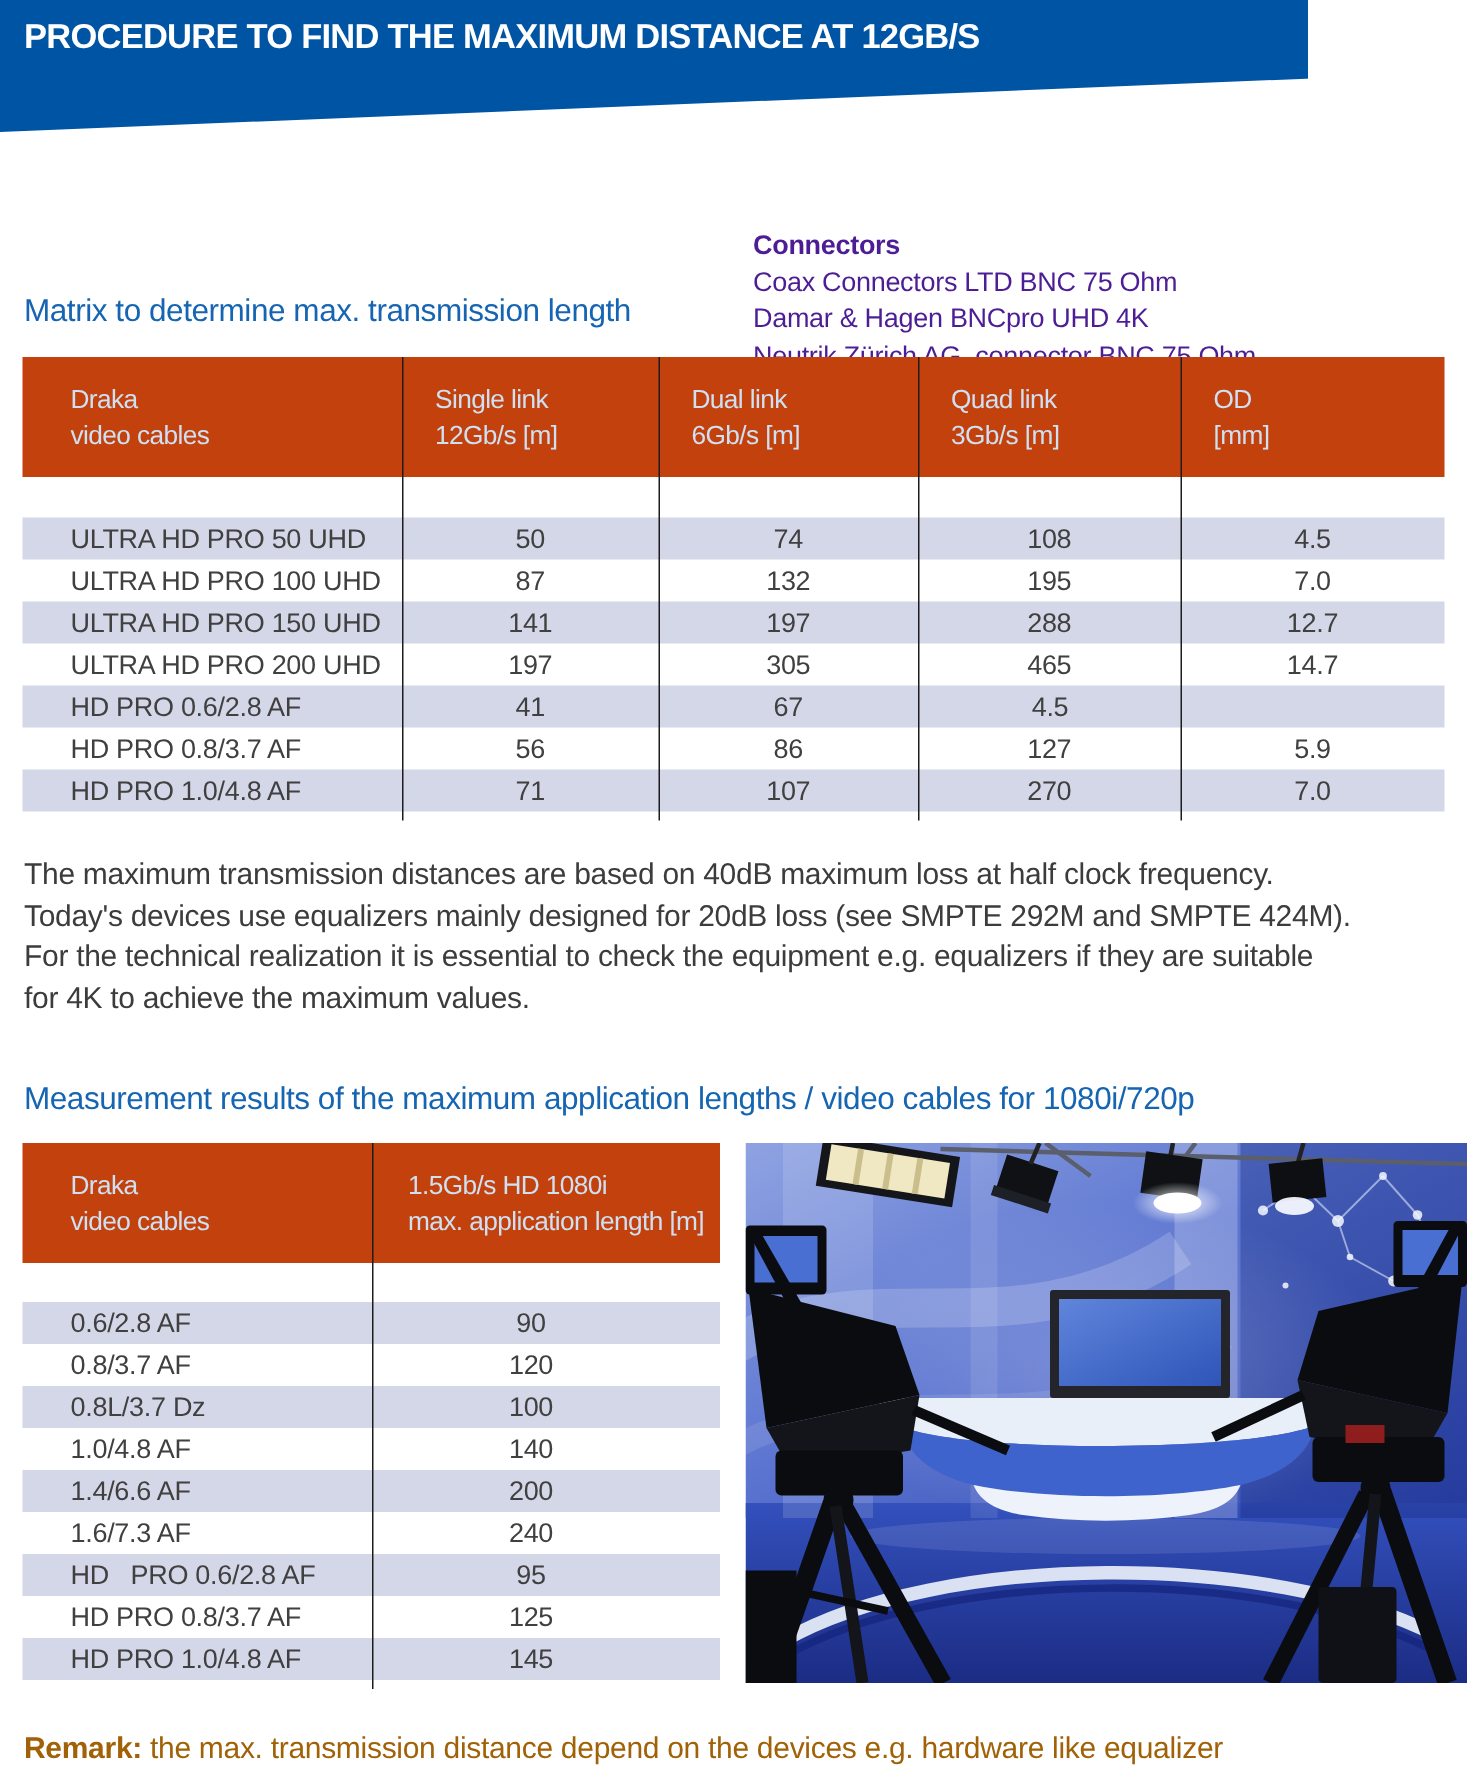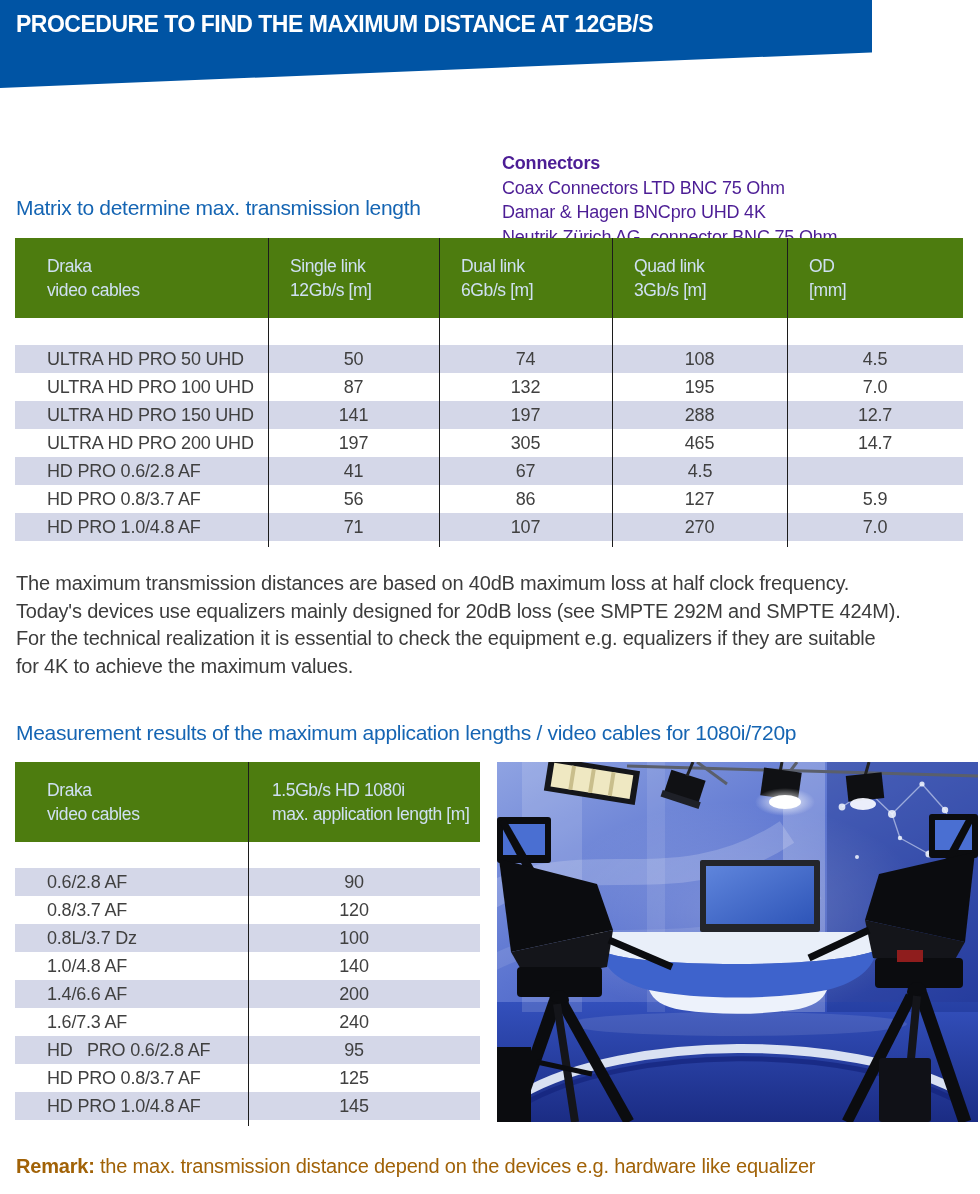--- a/index.html
+++ b/index.html
@@ -22,21 +22,21 @@
   .connectors .conn-heading{font-weight:bold;}
   .connectors div{white-space:nowrap;}
   
   .sec{position:absolute;left:16px;margin:0;font-weight:normal;font-size:21px;
        color:#1565B3;letter-spacing:-0.3px;white-space:nowrap;}
   .sec1{top:196px;} .sec2{top:721px;}
   
   .table{position:absolute;background:#ffffff;}
   .t1{left:15px;top:238px;width:948px;height:309px;}
   .t2{left:15px;top:762px;width:465px;height:364px;}
-  .thead{display:flex;background:#4d7c0f;height:80px;}
+  .thead{display:flex;background:#c2410c;height:80px;}
   .hcell{
     display:flex;flex-direction:column;justify-content:center;box-sizing:border-box;
     color:#CFE0F2;font-size:17.5px;line-height:24px;letter-spacing:-0.4px;text-align:left;
   }
   .hcell div{white-space:nowrap;}
   .tgap{height:27px;}
   .t2 .tgap{height:26px;}
   .trow{display:flex;height:28px;}
   .trow.alt{background:#D4D7E8;}
   .tcell{box-sizing:border-box;font-size:18px;color:#404040;line-height:28px;white-space:pre;}

